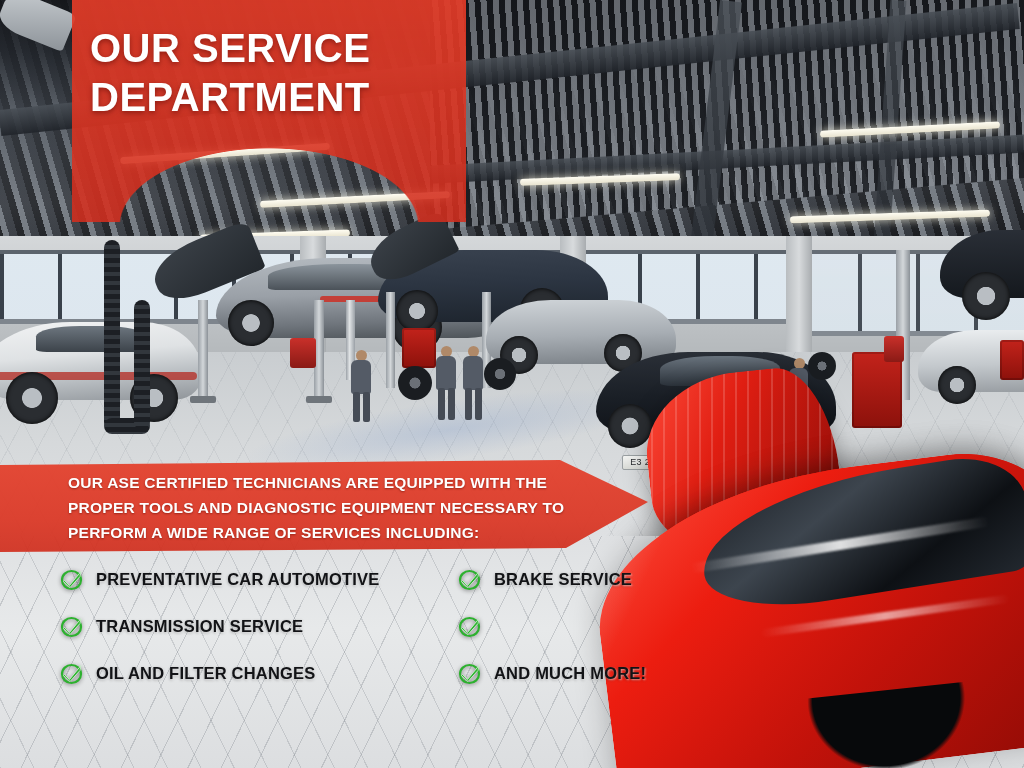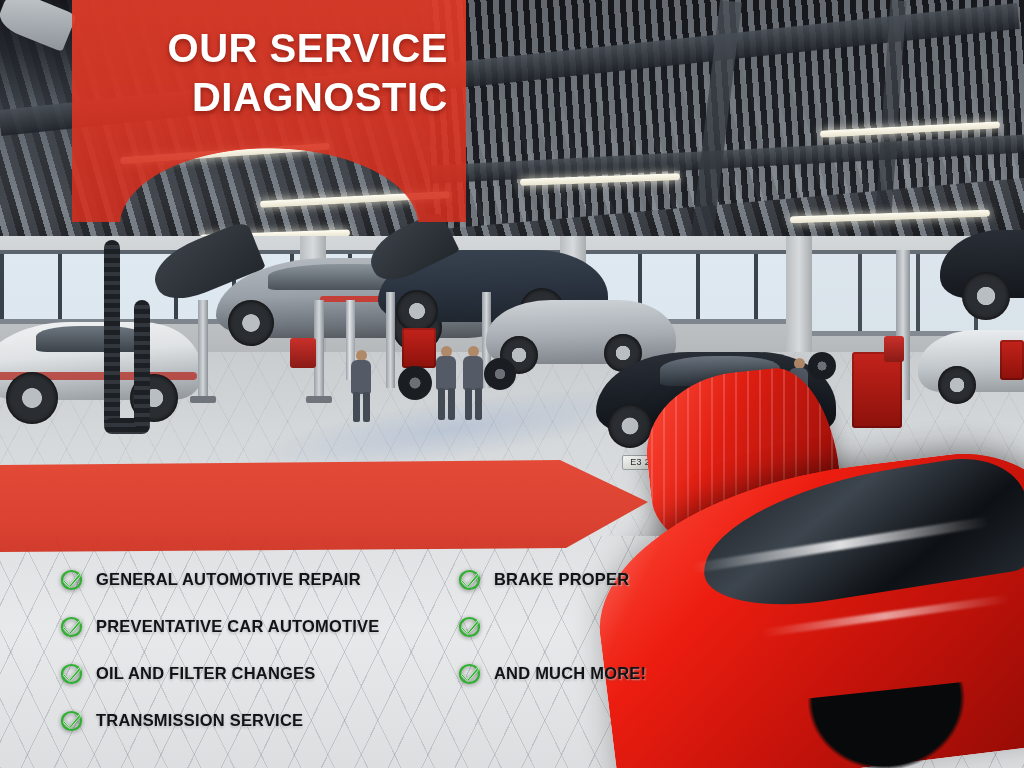--- a/index.html
+++ b/index.html
@@ -185,21 +185,21 @@
 
   
   .headerBanner{
     position:absolute;left:72px;top:-6px;width:394px;height:228px;
     background:linear-gradient(180deg, rgba(226,60,40,.93) 0%, rgba(218,52,34,.90) 55%, rgba(210,46,30,.88) 100%);
     -webkit-mask-image:radial-gradient(ellipse 150px 78px at 50% 232px, rgba(0,0,0,0) 0 99%, #000 100%);
             mask-image:radial-gradient(ellipse 150px 78px at 50% 232px, rgba(0,0,0,0) 0 99%, #000 100%);
   }
   .headerTitle{
     position:absolute;left:72px;top:10px;width:394px;
-    text-align:right;
+    text-align:left;
     color:#fff;
     font-family:"Liberation Sans", sans-serif;
     font-weight:bold;
     font-size:40px;
     line-height:1.22;
     letter-spacing:.5px;
     text-shadow:0 2px 5px rgba(90,10,5,.55);
     padding:14px 18px 0 18px;
   }
 
@@ -357,67 +357,65 @@
     <div class="redCar" style="left:600px;top:470px;"></div>
     <div class="redGlass" style="left:700px;top:474px;"></div>
     <div class="redShine" style="left:690px;top:540px;"></div>
     <div class="redShine2" style="left:760px;top:612px;"></div>
     <div class="wheelArch" style="left:800px;top:690px;"></div>
   </div>
 
   <div class="headerBanner"></div>
   <div class="headerTitle">
     <div>OUR SERVICE</div>
-    <div>DIAGNOSTIC</div>
+    <div>DEPARTMENT</div>
   </div>
 
   <div class="bandWrap">
     <div class="band"></div>
+    <div class="bandText">
+      <div>OUR ASE CERTIFIED TECHNICIANS ARE EQUIPPED WITH THE</div>
+      <div>PROPER TOOLS AND DIAGNOSTIC EQUIPMENT NECESSARY TO</div>
+      <div>PERFORM A WIDE RANGE OF SERVICES INCLUDING:</div>
+    </div>
   </div>
 
   <div class="list">
 
     <div class="col colLeft">
       <div class="item">
         <svg class="check" viewBox="0 0 24 24">
           <ellipse cx="11.5" cy="12" rx="9.5" ry="9" fill="none" stroke="#2db12f" stroke-width="2.2"></ellipse>
           <path d="M4.5 12.5 L9.5 17.5 L21 3.5 L20 8.5 L10 19.5 L3.5 13.5 Z" fill="#2db12f" stroke="#d8f5d8" stroke-width="0.8"></path>
         </svg>
-        <span class="itemLabel">GENERAL AUTOMOTIVE REPAIR</span>
-      </div>
-      <div class="item">
-        <svg class="check" viewBox="0 0 24 24">
-          <ellipse cx="11.5" cy="12" rx="9.5" ry="9" fill="none" stroke="#2db12f" stroke-width="2.2"></ellipse>
-          <path d="M4.5 12.5 L9.5 17.5 L21 3.5 L20 8.5 L10 19.5 L3.5 13.5 Z" fill="#2db12f" stroke="#d8f5d8" stroke-width="0.8"></path>
-        </svg>
         <span class="itemLabel">PREVENTATIVE CAR AUTOMOTIVE</span>
       </div>
       <div class="item">
         <svg class="check" viewBox="0 0 24 24">
           <ellipse cx="11.5" cy="12" rx="9.5" ry="9" fill="none" stroke="#2db12f" stroke-width="2.2"></ellipse>
           <path d="M4.5 12.5 L9.5 17.5 L21 3.5 L20 8.5 L10 19.5 L3.5 13.5 Z" fill="#2db12f" stroke="#d8f5d8" stroke-width="0.8"></path>
         </svg>
+        <span class="itemLabel">TRANSMISSION SERVICE</span>
+      </div>
+      <div class="item">
+        <svg class="check" viewBox="0 0 24 24">
+          <ellipse cx="11.5" cy="12" rx="9.5" ry="9" fill="none" stroke="#2db12f" stroke-width="2.2"></ellipse>
+          <path d="M4.5 12.5 L9.5 17.5 L21 3.5 L20 8.5 L10 19.5 L3.5 13.5 Z" fill="#2db12f" stroke="#d8f5d8" stroke-width="0.8"></path>
+        </svg>
         <span class="itemLabel">OIL AND FILTER CHANGES</span>
       </div>
-      <div class="item">
-        <svg class="check" viewBox="0 0 24 24">
-          <ellipse cx="11.5" cy="12" rx="9.5" ry="9" fill="none" stroke="#2db12f" stroke-width="2.2"></ellipse>
-          <path d="M4.5 12.5 L9.5 17.5 L21 3.5 L20 8.5 L10 19.5 L3.5 13.5 Z" fill="#2db12f" stroke="#d8f5d8" stroke-width="0.8"></path>
-        </svg>
-        <span class="itemLabel">TRANSMISSION SERVICE</span>
-      </div>
     </div>
 
     <div class="col colRight">
       <div class="item">
         <svg class="check" viewBox="0 0 24 24">
           <ellipse cx="11.5" cy="12" rx="9.5" ry="9" fill="none" stroke="#2db12f" stroke-width="2.2"></ellipse>
           <path d="M4.5 12.5 L9.5 17.5 L21 3.5 L20 8.5 L10 19.5 L3.5 13.5 Z" fill="#2db12f" stroke="#d8f5d8" stroke-width="0.8"></path>
         </svg>
-        <span class="itemLabel">BRAKE PROPER</span>
+        <span class="itemLabel">BRAKE SERVICE</span>
       </div>
       <div class="item">
         <svg class="check" viewBox="0 0 24 24">
           <ellipse cx="11.5" cy="12" rx="9.5" ry="9" fill="none" stroke="#2db12f" stroke-width="2.2"></ellipse>
           <path d="M4.5 12.5 L9.5 17.5 L21 3.5 L20 8.5 L10 19.5 L3.5 13.5 Z" fill="#2db12f" stroke="#d8f5d8" stroke-width="0.8"></path>
         </svg>
       </div>
       <div class="item">
         <svg class="check" viewBox="0 0 24 24">
           <ellipse cx="11.5" cy="12" rx="9.5" ry="9" fill="none" stroke="#2db12f" stroke-width="2.2"></ellipse>

